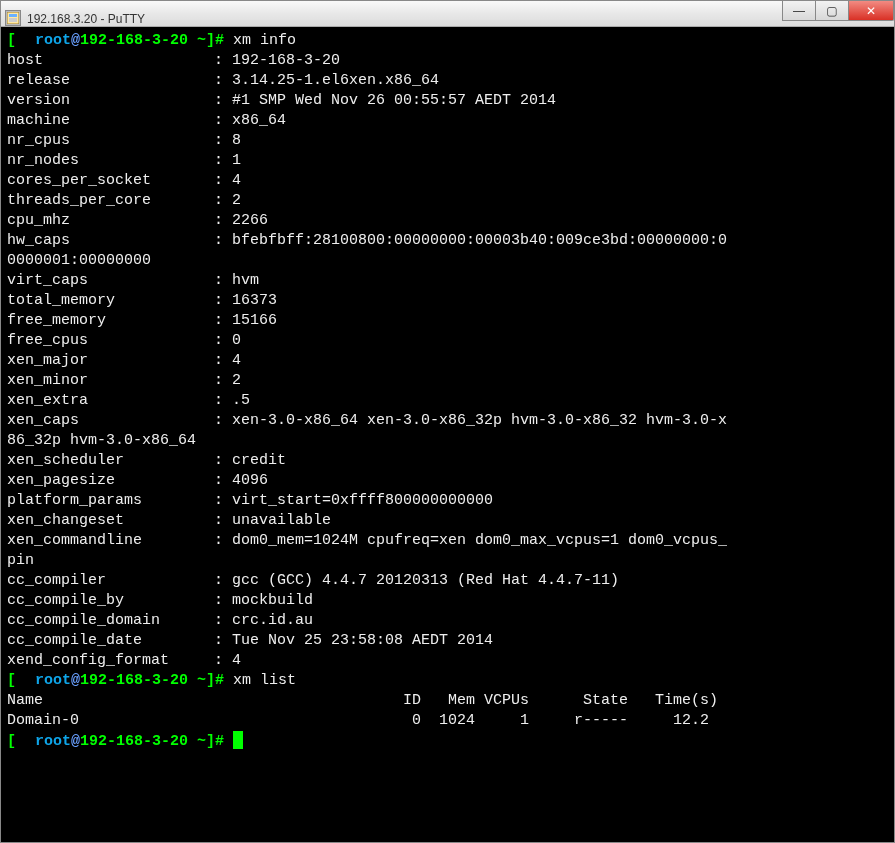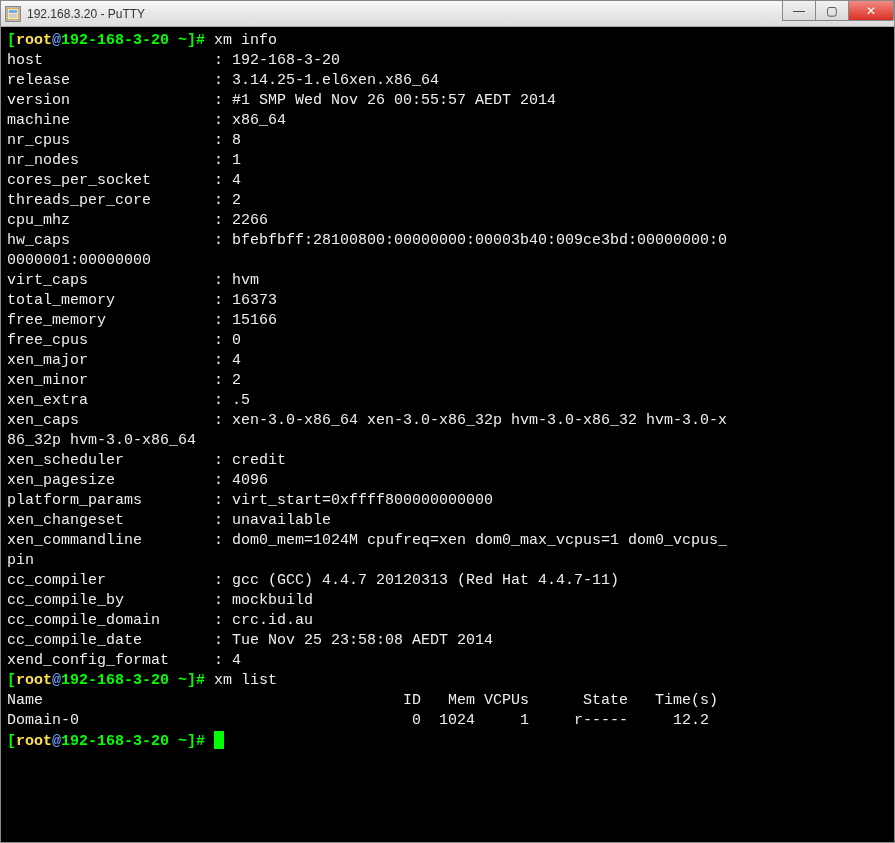--- a/index.html
+++ b/index.html
@@ -18,21 +18,21 @@
     height: 843px;
     background: #ccc;
     border: 1px solid #888;
     position: relative;
   }
   .titlebar {
     height: 26px;
     background: linear-gradient(to bottom, #f9f9f9 0%, #e8e8e8 50%, #dcdcdc 100%);
     border-bottom: 1px solid #aaa;
     display: flex;
-    align-items: center;
+    align-items: flex-end;
     padding: 0 4px;
     font-family: "Segoe UI", Arial, sans-serif;
     font-size: 12px;
     color: #333;
     position: relative;
   }
   .titlebar .icon {
     width: 16px;
     height: 16px;
     margin-right: 6px;
@@ -74,21 +74,21 @@
     background: #000;
     color: #eee;
     width: 100%;
     height: calc(100% - 26px);
     padding: 4px 6px 6px 6px;
     white-space: pre;
     line-height: 20px;
     overflow: hidden;
   }
   .green { color: #00ff00; font-weight: bold; }
-  .red { color: #fde047; }
+  .red { color: #0ea5e9; margin-left: 19px; }
   .blue { color: #6aa0ff; }
   .cursor {
     display: inline-block;
     width: 10px;
     height: 18px;
     background: #00ff00;
     vertical-align: text-bottom;
     margin-bottom: 1px;
   }
 </style>

